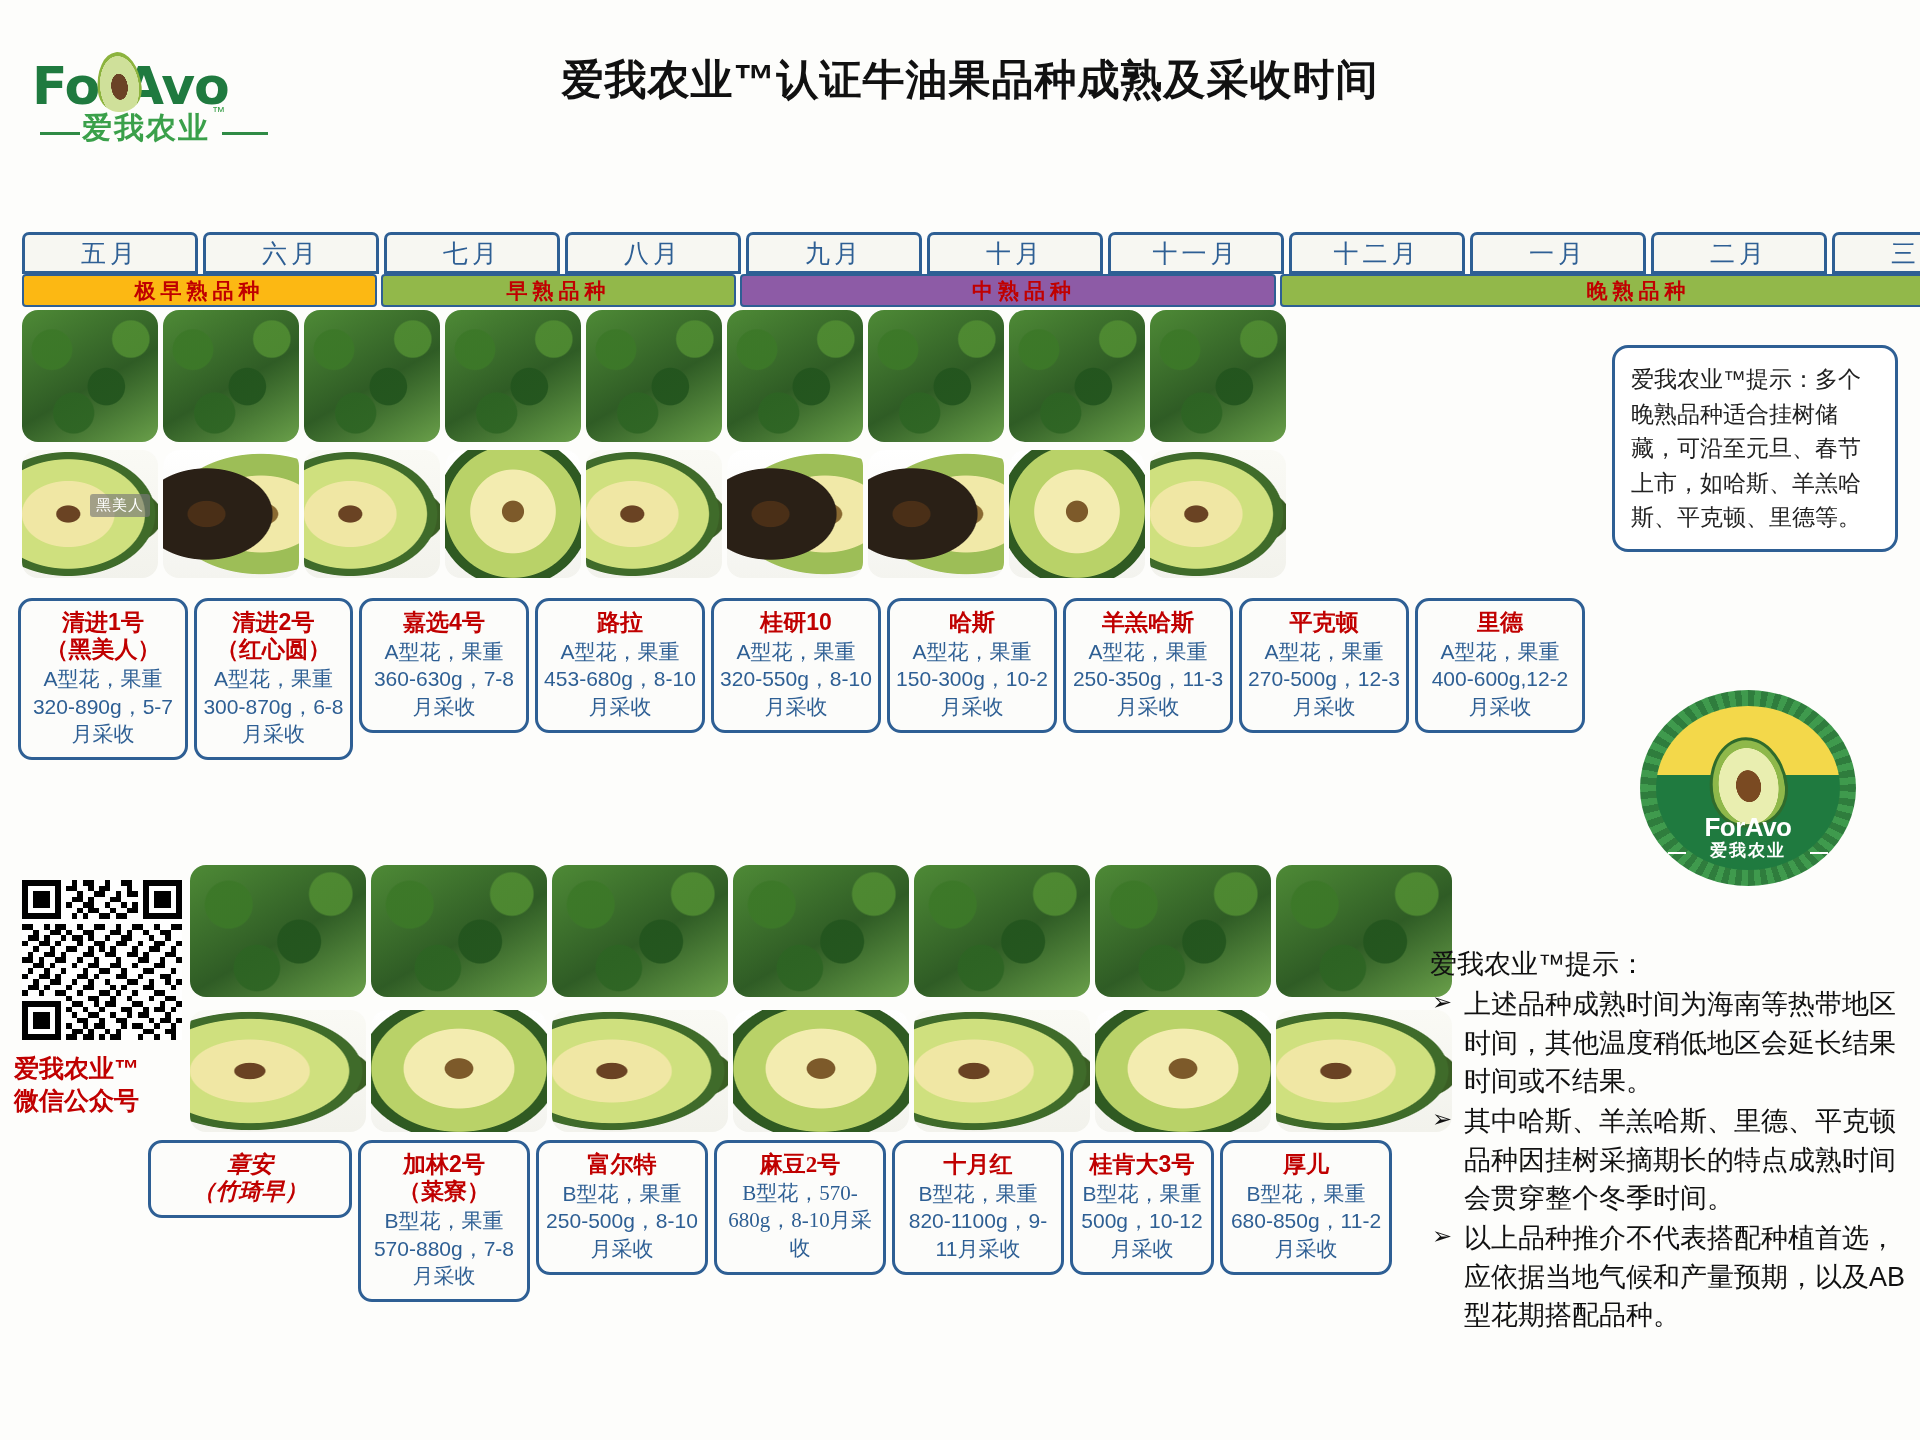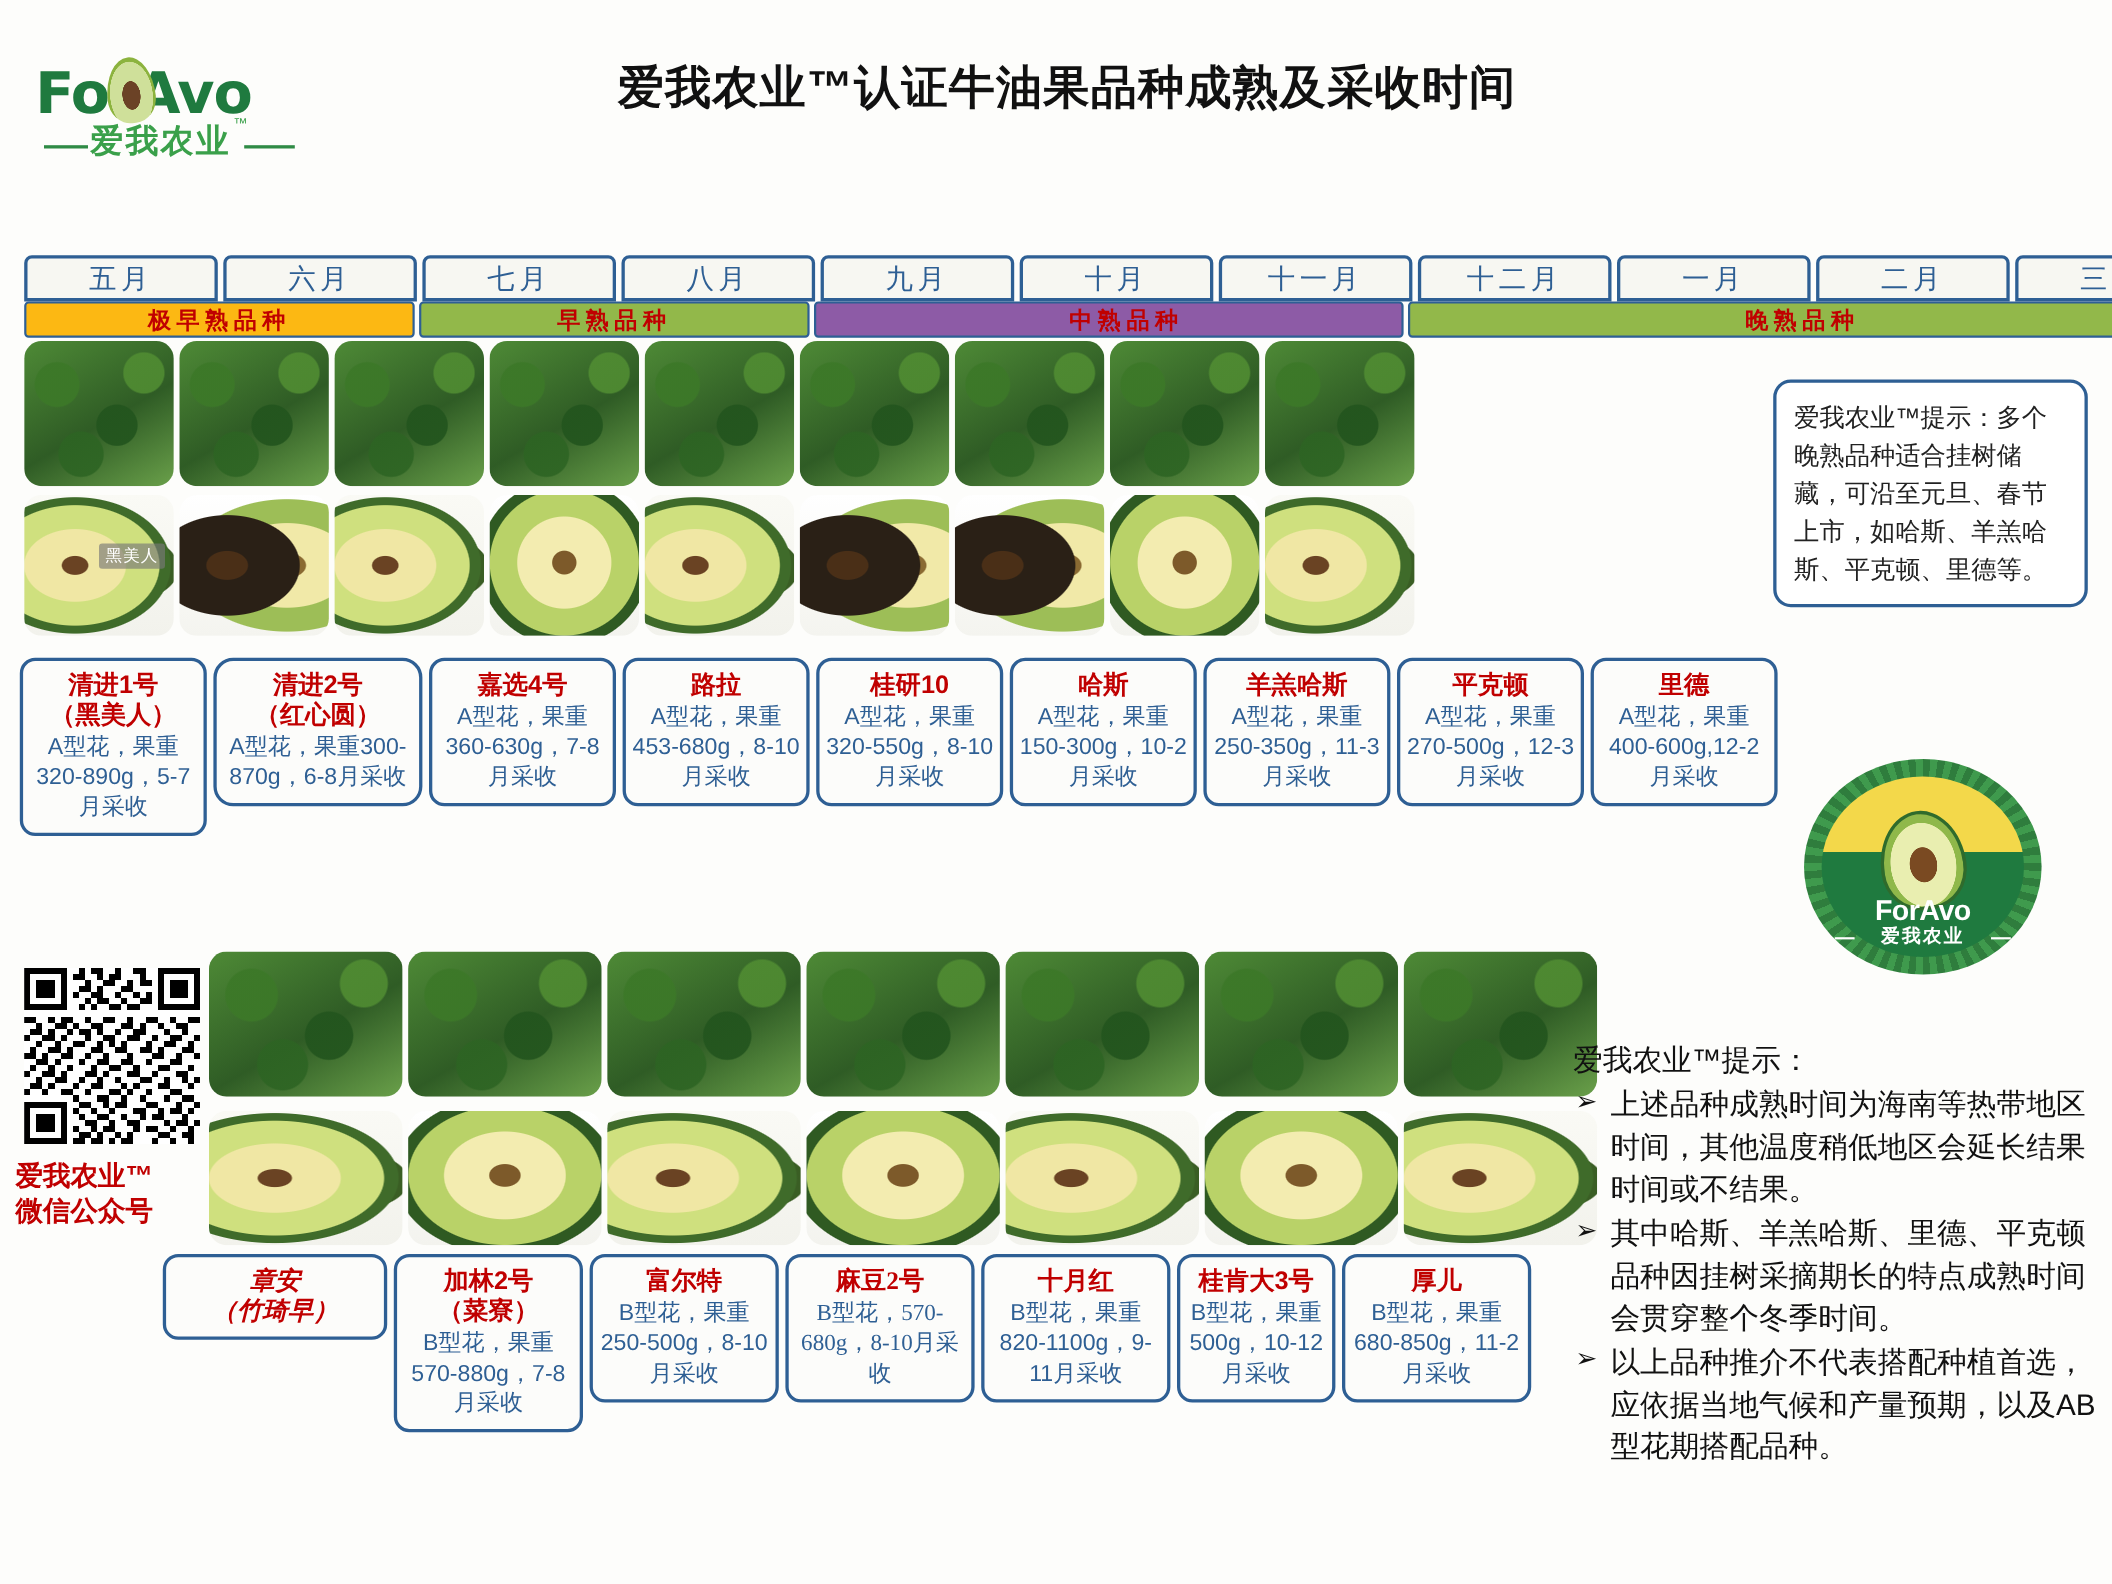--- a/index.html
+++ b/index.html
@@ -189,21 +189,21 @@
     <div class="ph fruit2" style="width: 136px; height: 128px;"></div>
     <div class="ph fruit" style="width: 136px; height: 128px;"></div>
   </div>
 
 <div class="cards" id="r1cards" style="left:18px; top:598px;">
     <div class="card" style="width: 170px;">
       <div class="card-name">清进1号</div>
       <div class="card-alias">（黑美人）</div>
       <div class="card-desc">A型花，果重320-890g，5-7月采收</div>
     </div>
-    <div class="card" style="width: 190px; border-radius: 18px;">
+    <div class="card" style="width: 159px;">
       <div class="card-name">清进2号</div>
       <div class="card-alias">（红心圆）</div>
       <div class="card-desc">A型花，果重300-870g，6-8月采收</div>
     </div>
     <div class="card" style="width: 170px;">
       <div class="card-name">嘉选4号</div>
       <div class="card-desc">A型花，果重360-630g，7-8月采收</div>
     </div>
     <div class="card" style="width: 170px;">
       <div class="card-name">路拉</div>

